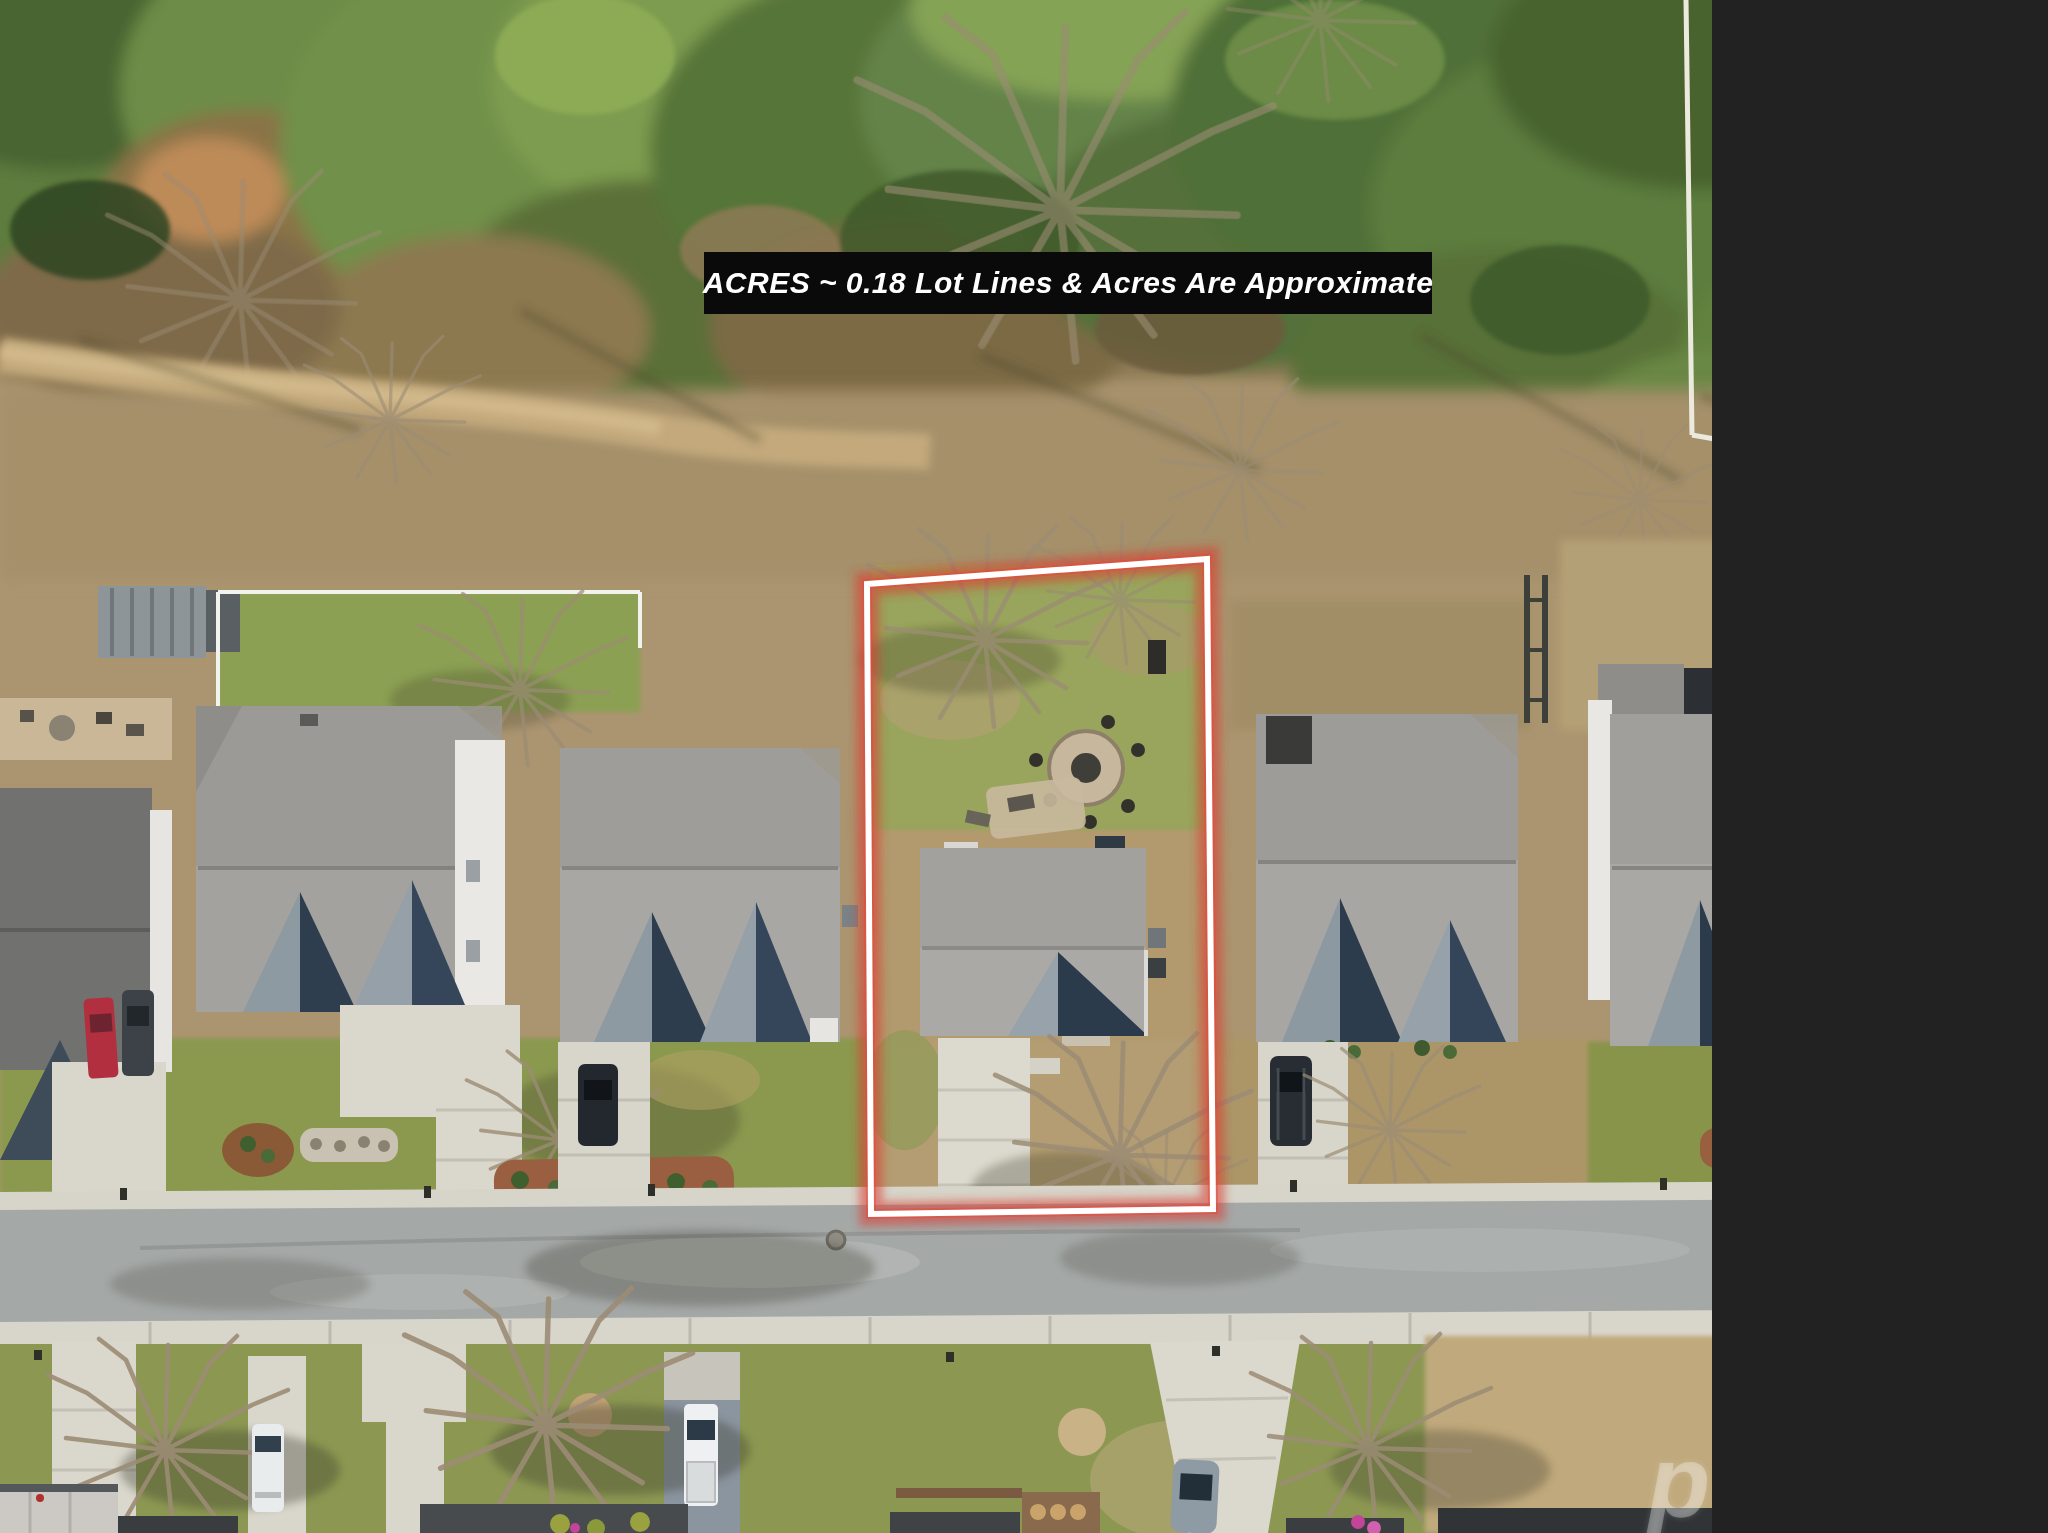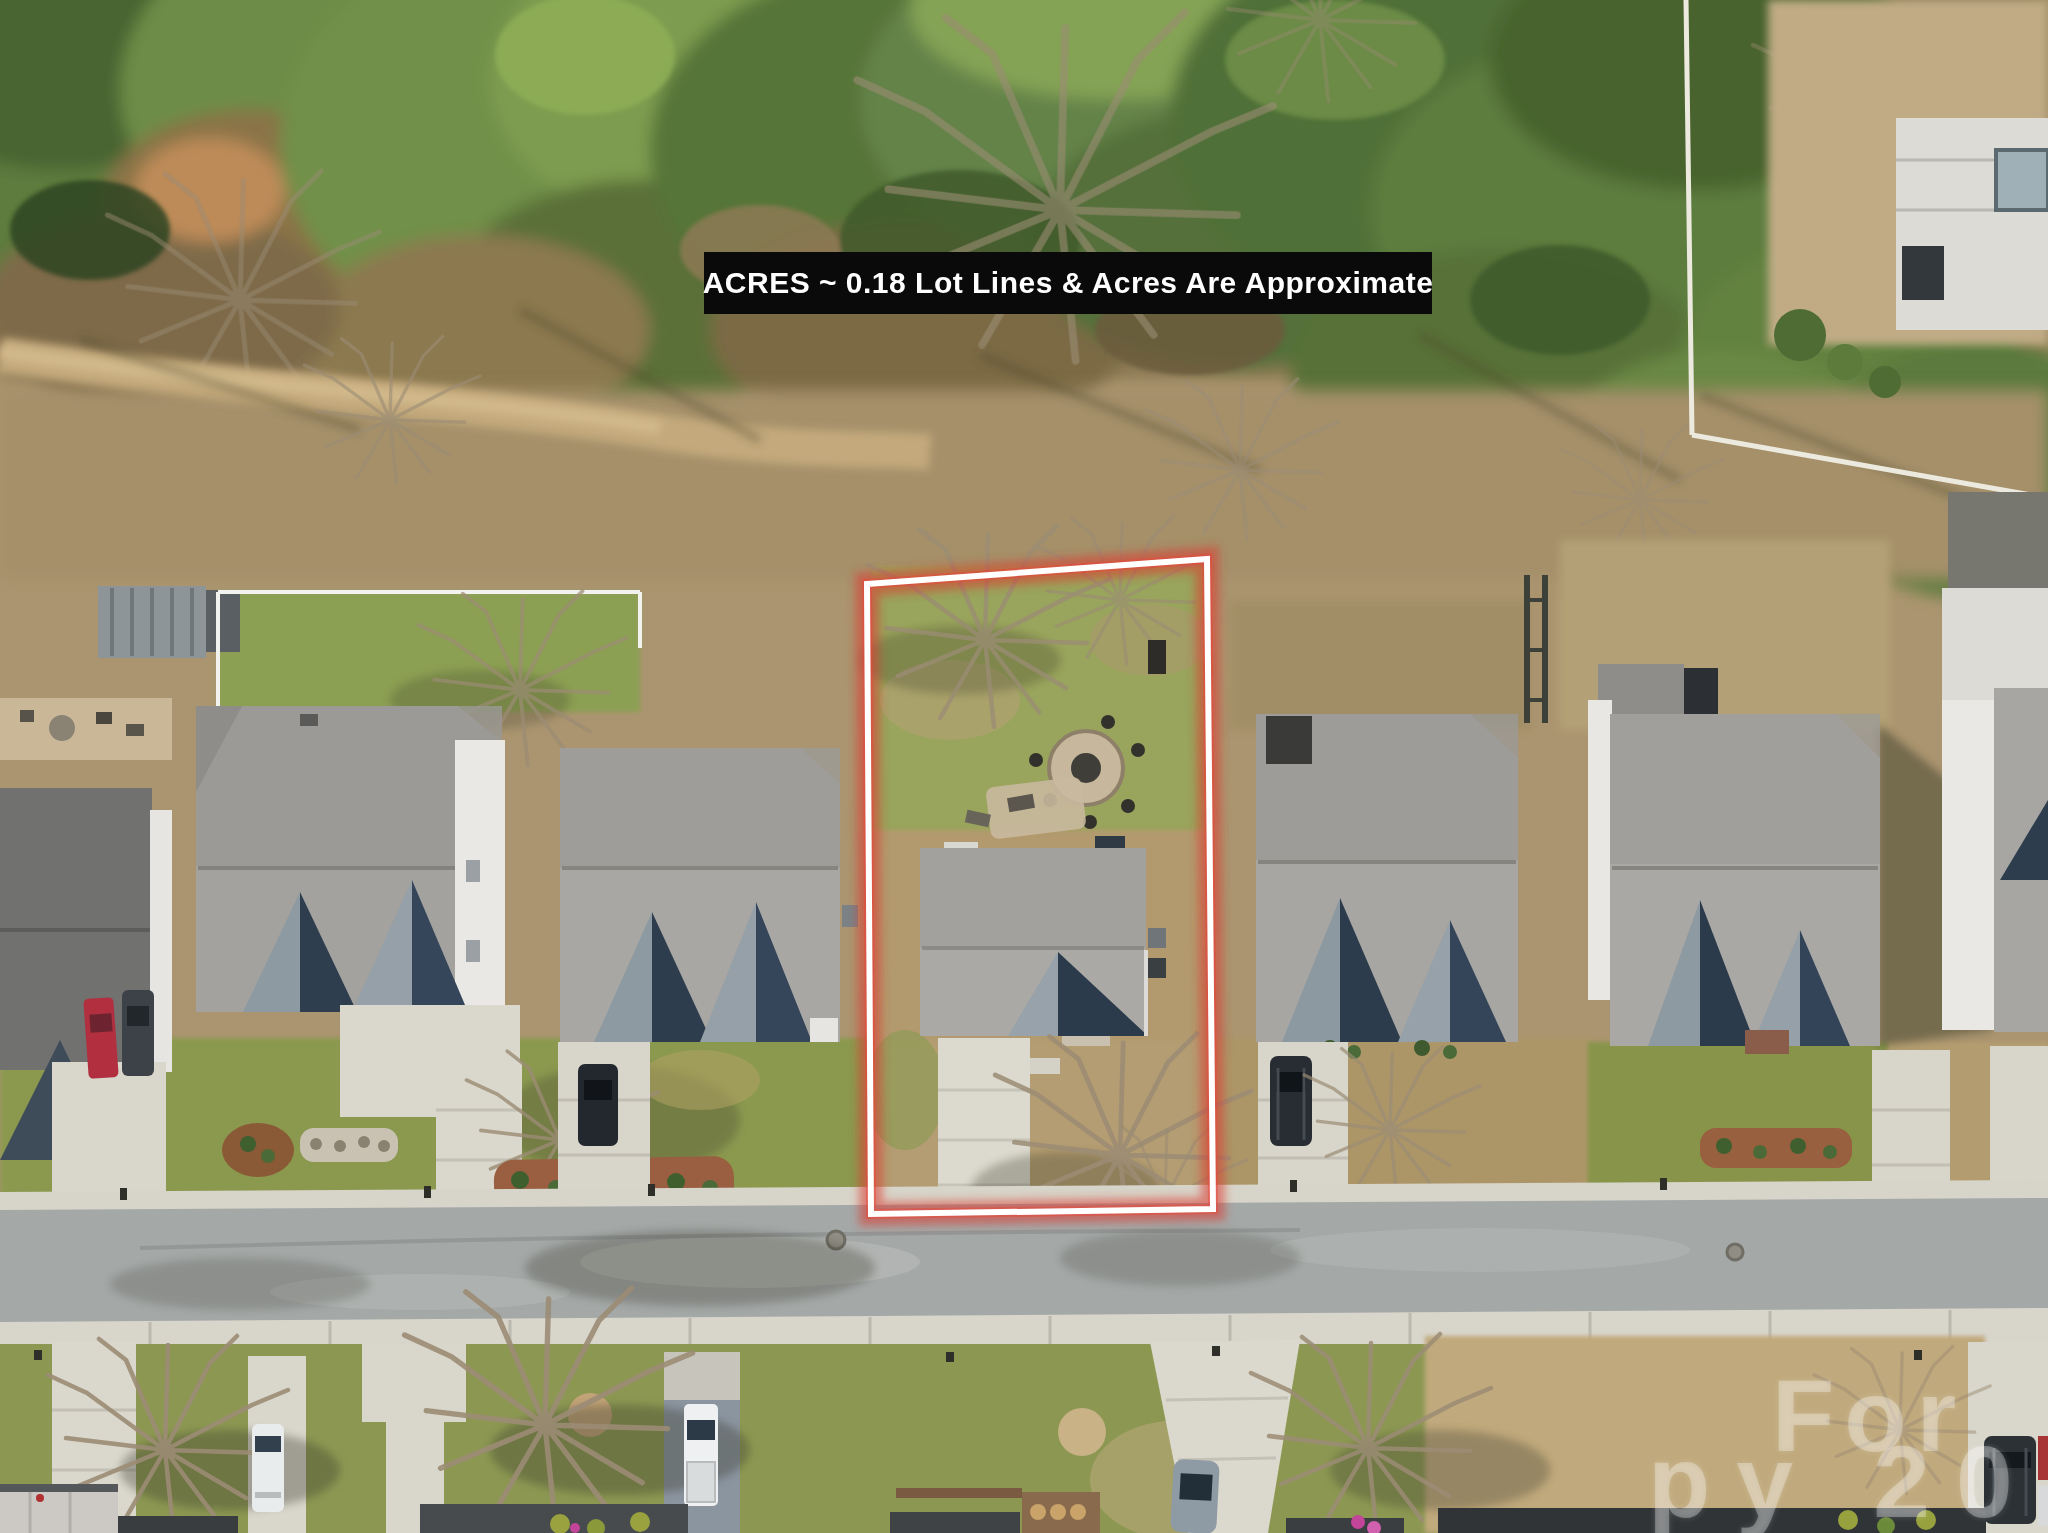--- a/index.html
+++ b/index.html
@@ -1,17 +1,17 @@
 <!DOCTYPE html>
 <html><head>
 <meta charset="utf-8">
 <style>
   html,body{margin:0;padding:0;background:#222;}
-  .stage{position:relative;width:2048px;height:1533px;overflow:hidden;
-         font-family:"Liberation Sans",sans-serif;background:#a78f66;}
+  .stage{position:relative;width:1712px;height:1533px;overflow:hidden;
+         font-family:"Liberation Sans",sans-serif;background:#a78f66;font-style:italic;}
   .stage svg{position:absolute;left:0;top:0;}
   .banner{position:absolute;left:704px;top:252px;width:728px;height:62px;
           background:#0a0a0a;display:flex;align-items:center;justify-content:center;}
   .banner span{color:#ffffff;font-weight:bold;font-size:30px;letter-spacing:0.5px;white-space:nowrap;}
   .wm{position:absolute;color:rgba(255,255,255,0.30);font-weight:bold;
       text-shadow:0 0 6px rgba(255,255,255,0.18);white-space:nowrap;pointer-events:none;}
   .wm1{left:1772px;top:1358px;font-size:102px;letter-spacing:10px;}
   .wm2{left:1648px;top:1424px;font-size:102px;letter-spacing:26px;}
 </style>
 </head>

